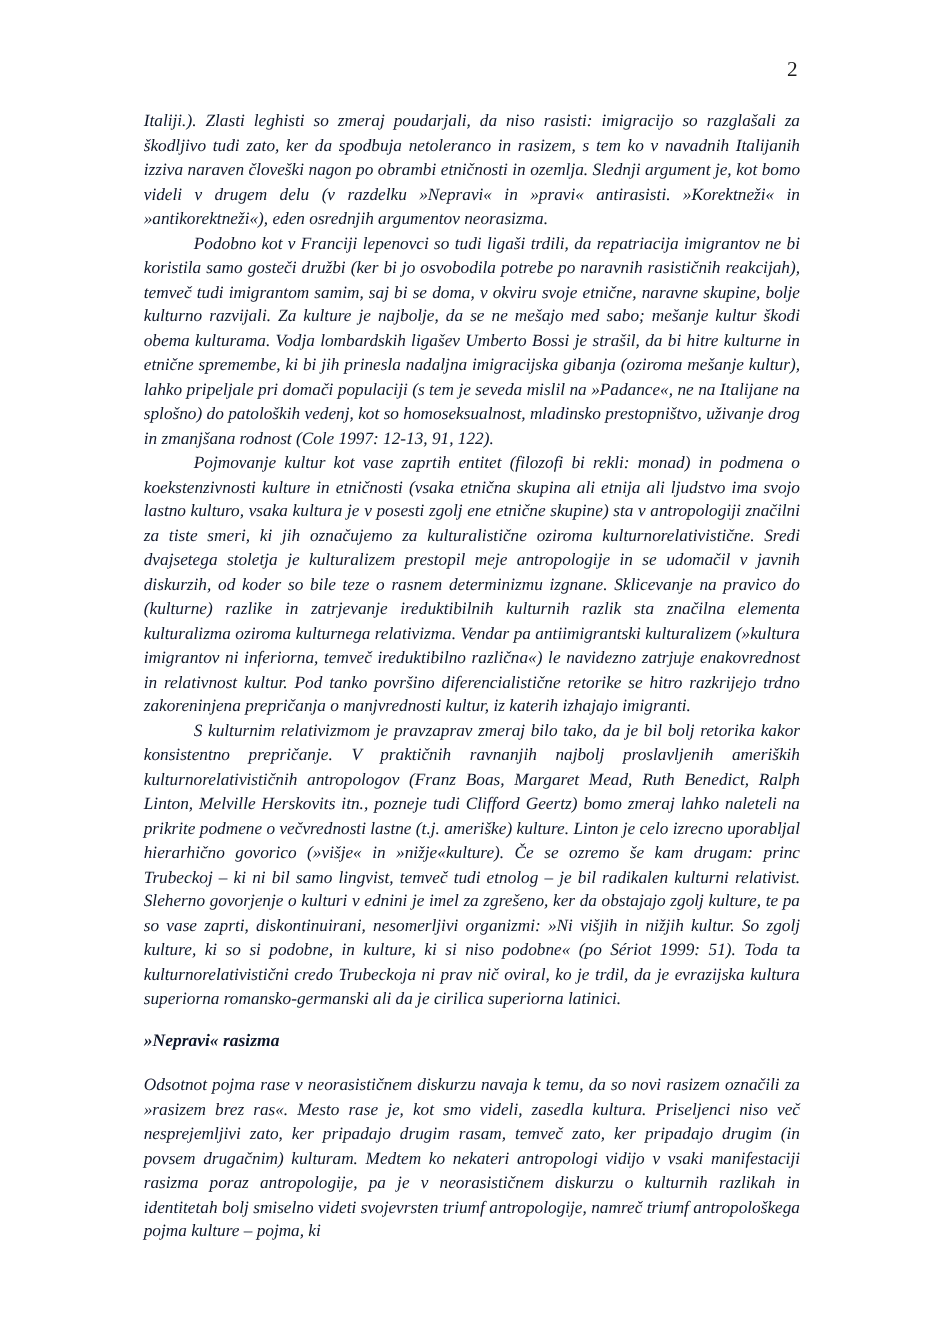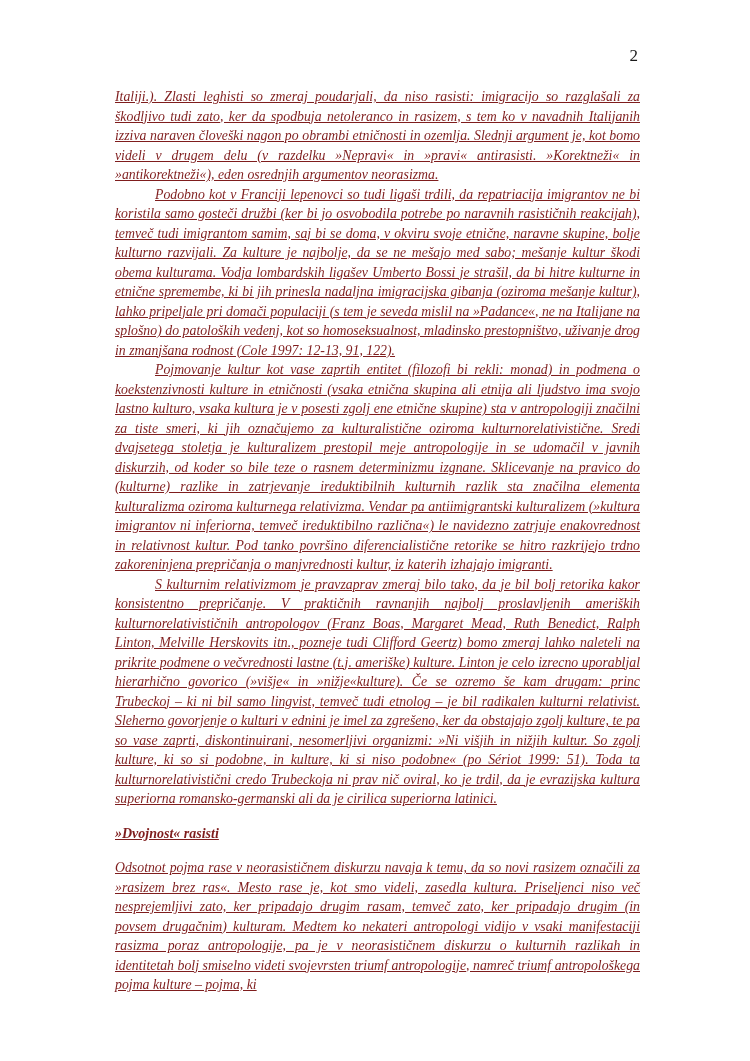--- a/index.html
+++ b/index.html
@@ -27,23 +27,22 @@
     font-size: 17px;
     line-height: 22px;
     color: #1b1b1b;
     padding-right: 2px;
   }
   .document-body {
     margin-top: 20px;
     font-style: italic;
     font-size: 13.8px;
     line-height: 19.5px;
-    color: #7f1d1d;
+    color: #0f172a;
     text-align: justify;
-    text-decoration: underline;
   }
   .para {
     margin: 0;
     padding: 0;
   }
   .para.indented {
     text-indent: 40px;
   }
   .section-heading {
     font-style: italic;
@@ -58,17 +57,17 @@
 <body>
 
 <div class="page">
   <div class="text-column">
     <div class="page-number">2</div>
     <div class="document-body">
       <p class="para">Italiji.). Zlasti leghisti so zmeraj poudarjali, da niso rasisti: imigracijo so razglašali za škodljivo tudi zato, ker da spodbuja netoleranco in rasizem, s tem ko v navadnih Italijanih izziva naraven človeški nagon po obrambi etničnosti in ozemlja. Slednji argument je, kot bomo videli v drugem delu (v razdelku »Nepravi« in »pravi« antirasisti. »Korektneži« in »antikorektneži«), eden osrednjih argumentov neorasizma.</p>
       <p class="para indented">Podobno kot v Franciji lepenovci so tudi ligaši trdili, da repatriacija imigrantov ne bi koristila samo gosteči družbi (ker bi jo osvobodila potrebe po naravnih rasističnih reakcijah), temveč tudi imigrantom samim, saj bi se doma, v okviru svoje etnične, naravne skupine, bolje kulturno razvijali. Za kulture je najbolje, da se ne mešajo med sabo; mešanje kultur škodi obema kulturama. Vodja lombardskih ligašev Umberto Bossi je strašil, da bi hitre kulturne in etnične spremembe, ki bi jih prinesla nadaljna imigracijska gibanja (oziroma mešanje kultur), lahko pripeljale pri domači populaciji (s tem je seveda mislil na »Padance«, ne na Italijane na splošno) do patoloških vedenj, kot so homoseksualnost, mladinsko prestopništvo, uživanje drog in zmanjšana rodnost (Cole 1997: 12-13, 91, 122).</p>
       <p class="para indented">Pojmovanje kultur kot vase zaprtih entitet (filozofi bi rekli: monad) in podmena o koekstenzivnosti kulture in etničnosti (vsaka etnična skupina ali etnija ali ljudstvo ima svojo lastno kulturo, vsaka kultura je v posesti zgolj ene etnične skupine) sta v antropologiji značilni za tiste smeri, ki jih označujemo za kulturalistične oziroma kulturnorelativistične. Sredi dvajsetega stoletja je kulturalizem prestopil meje antropologije in se udomačil v javnih diskurzih, od koder so bile teze o rasnem determinizmu izgnane. Sklicevanje na pravico do (kulturne) razlike in zatrjevanje ireduktibilnih kulturnih razlik sta značilna elementa kulturalizma oziroma kulturnega relativizma. Vendar pa antiimigrantski kulturalizem (»kultura imigrantov ni inferiorna, temveč ireduktibilno različna«) le navidezno zatrjuje enakovrednost in relativnost kultur. Pod tanko površino diferencialistične retorike se hitro razkrijejo trdno zakoreninjena prepričanja o manjvrednosti kultur, iz katerih izhajajo imigranti.</p>
       <p class="para indented">S kulturnim relativizmom je pravzaprav zmeraj bilo tako, da je bil bolj retorika kakor konsistentno prepričanje. V praktičnih ravnanjih najbolj proslavljenih ameriških kulturnorelativističnih antropologov (Franz Boas, Margaret Mead, Ruth Benedict, Ralph Linton, Melville Herskovits itn., pozneje tudi Clifford Geertz) bomo zmeraj lahko naleteli na prikrite podmene o večvrednosti lastne (t.j. ameriške) kulture. Linton je celo izrecno uporabljal hierarhično govorico (»višje« in »nižje«kulture). Če se ozremo še kam drugam: princ Trubeckoj – ki ni bil samo lingvist, temveč tudi etnolog – je bil radikalen kulturni relativist. Sleherno govorjenje o kulturi v ednini je imel za zgrešeno, ker da obstajajo zgolj kulture, te pa so vase zaprti, diskontinuirani, nesomerljivi organizmi: »Ni višjih in nižjih kultur. So zgolj kulture, ki so si podobne, in kulture, ki si niso podobne« (po Sériot 1999: 51). Toda ta kulturnorelativistični credo Trubeckoja ni prav nič oviral, ko je trdil, da je evrazijska kultura superiorna romansko-germanski ali da je cirilica superiorna latinici.</p>
-      <h2 class="section-heading">»Dvojnost« rasisti</h2>
+      <h2 class="section-heading">»Nepravi« rasizma</h2>
       <p class="para">Odsotnot pojma rase v neorasističnem diskurzu navaja k temu, da so novi rasizem označili za »rasizem brez ras«. Mesto rase je, kot smo videli, zasedla kultura. Priseljenci niso več nesprejemljivi zato, ker pripadajo drugim rasam, temveč zato, ker pripadajo drugim (in povsem drugačnim) kulturam. Medtem ko nekateri antropologi vidijo v vsaki manifestaciji rasizma poraz antropologije, pa je v neorasističnem diskurzu o kulturnih razlikah in identitetah bolj smiselno videti svojevrsten triumf antropologije, namreč triumf antropološkega pojma kulture – pojma, ki</p>
     </div>
   </div>
 </div>
 
 </body></html>

